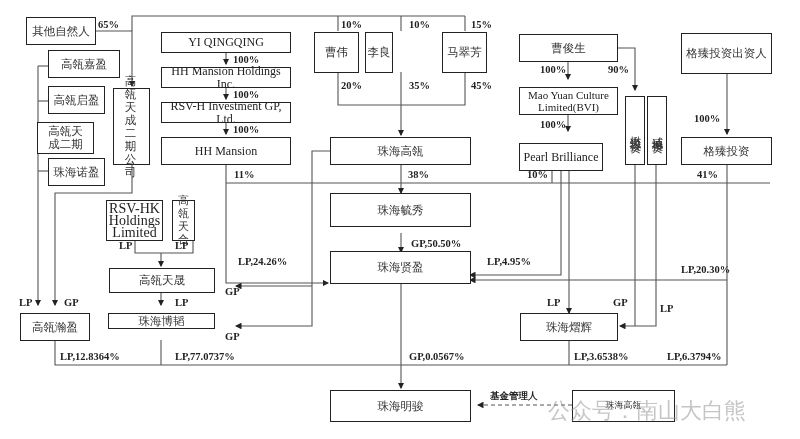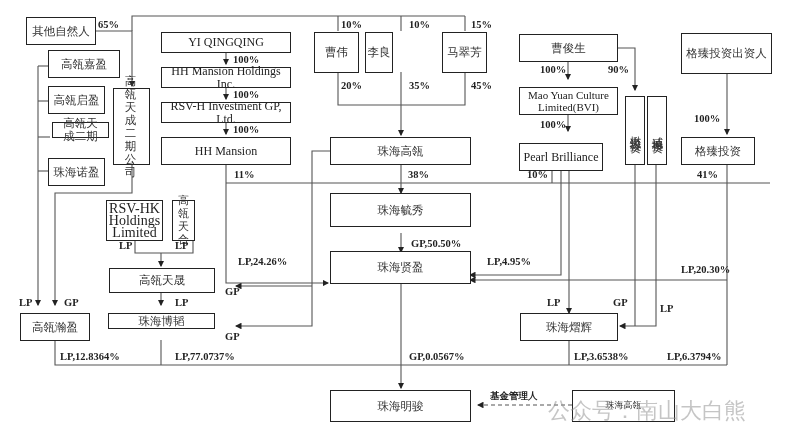--- a/index.html
+++ b/index.html
@@ -78,41 +78,41 @@
     <path d="M569,340 V365"></path>
     <path d="M401,283 V388" marker-end="url(#ar)"></path>
 
     <path d="M572,405 H478" stroke-dasharray="4,3" marker-end="url(#ar)"></path>
   </g>
 </svg>
 
 <div class="box cn" style="left:26px;top:17px;width:70px;height:28px">其他自然人</div>
 <div class="box cn" style="left:48px;top:50px;width:72px;height:28px">高瓴嘉盈</div>
 <div class="box cn" style="left:48px;top:86px;width:57px;height:28px">高瓴启盈</div>
-<div class="box cn" style="left:52px;top:122px;width:57px;height:16px;padding:4px 6px">高瓴天成二期</div>
+<div class="box cn" style="left:37px;top:122px;width:57px;height:32px;padding:4px 6px">高瓴天成二期</div>
 <div class="box cn" style="left:48px;top:158px;width:57px;height:28px">珠海诺盈</div>
 <div class="box cn vert" style="left:113px;top:88px;width:37px;height:77px;writing-mode:horizontal-tb;padding:0 8px">高瓴天成二期公司</div>
 
 <div class="box" style="left:161px;top:32px;width:130px;height:21px">YI QINGQING</div>
 <div class="box" style="left:161px;top:67px;width:130px;height:21px">HH Mansion Holdings Inc.</div>
 <div class="box" style="left:161px;top:102px;width:130px;height:21px">RSV-H Investment GP, Ltd.</div>
 <div class="box" style="left:161px;top:137px;width:130px;height:28px">HH Mansion</div>
 
 <div class="box cn" style="left:314px;top:32px;width:45px;height:41px">曹伟</div>
 <div class="box cn" style="left:365px;top:32px;width:28px;height:41px">李良</div>
 <div class="box cn" style="left:442px;top:32px;width:45px;height:41px">马翠芳</div>
 <div class="box cn" style="left:330px;top:137px;width:141px;height:28px">珠海高瓴</div>
 
 <div class="box cn" style="left:519px;top:34px;width:99px;height:28px">曹俊生</div>
 <div class="box" style="left:519px;top:87px;width:99px;height:28px;font-size:11px;line-height:12px">Mao Yuan Culture Limited(BVI)</div>
 <div class="box" style="left:519px;top:143px;width:84px;height:28px">Pearl Brilliance</div>
 <div class="box cn vert" style="left:625px;top:96px;width:20px;height:69px">懋源投资</div>
 <div class="box cn vert" style="left:647px;top:96px;width:20px;height:69px">威迪投资</div>
 <div class="box cn" style="left:681px;top:33px;width:91px;height:41px">格臻投资出资人</div>
-<div class="box cn" style="left:681px;top:137px;width:74px;height:28px">格臻投资</div>
+<div class="box cn" style="left:681px;top:137px;width:91px;height:28px">格臻投资</div>
 
 <div class="box" style="left:106px;top:200px;width:57px;height:41px;font-size:14px;line-height:12px">RSV-HK Holdings Limited</div>
 <div class="box cn" style="left:172px;top:200px;width:22px;height:41px;width:22px;left:172px;width:23px;padding:0 2px;width:23px">
     <span style="display:block;width:24px;font-size:11px">高瓴天合</span>
   </div>
 
 <div class="box cn" style="left:330px;top:193px;width:141px;height:34px">珠海毓秀</div>
 <div class="box cn" style="left:109px;top:268px;width:106px;height:25px">高瓴天晟</div>
 <div class="box cn" style="left:330px;top:251px;width:141px;height:33px">珠海贤盈</div>
 <div class="box cn" style="left:20px;top:313px;width:70px;height:28px">高瓴瀚盈</div>

